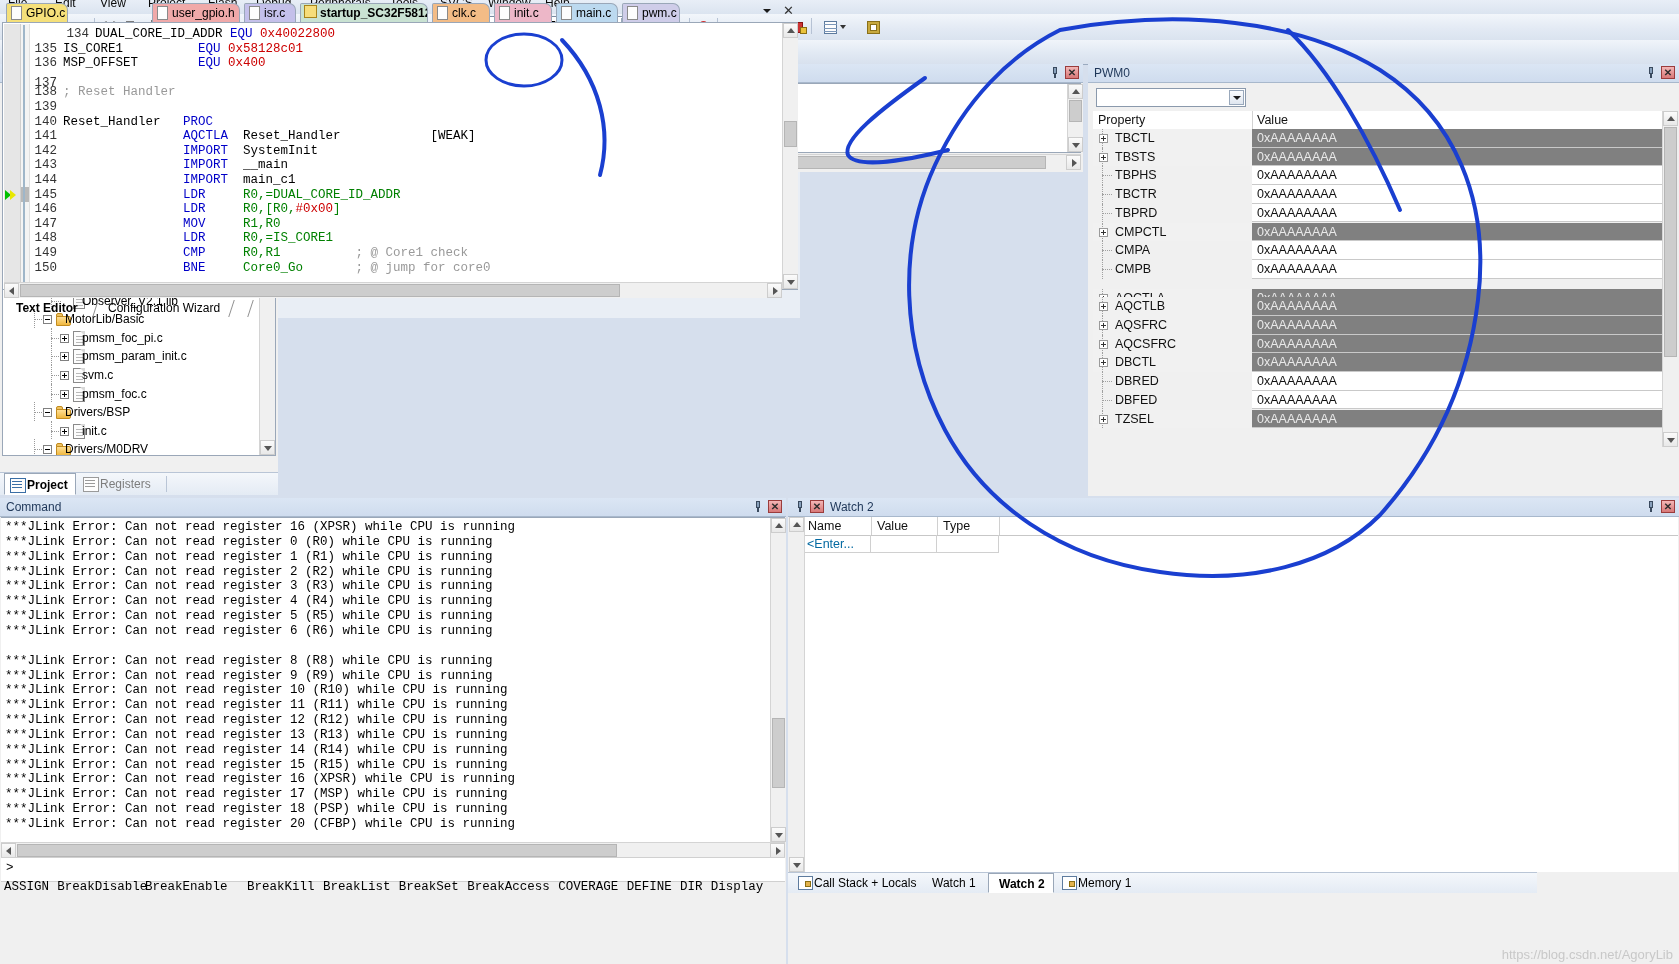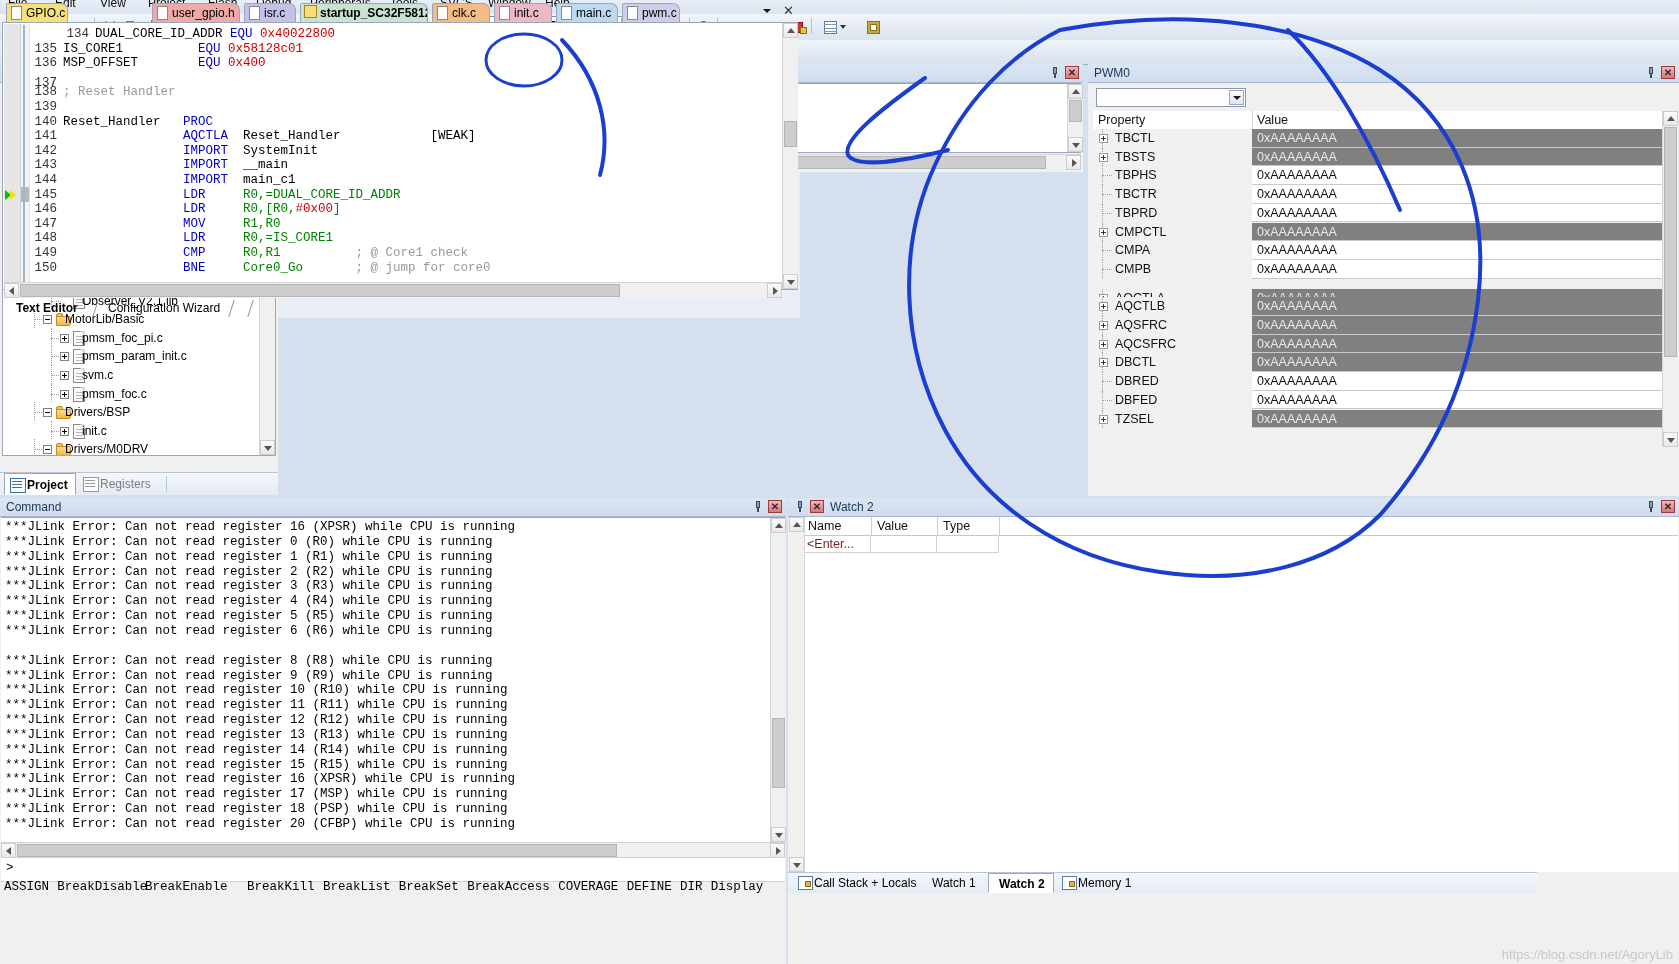--- a/index.html
+++ b/index.html
@@ -260,21 +260,21 @@
   #cmdHelp .hw{position:absolute;top:0;font-family:"Liberation Mono",monospace;font-size:12.5px;color:#000;white-space:nowrap;}
 
   
   #watchPanel{left:788px;top:498px;width:891px;height:466px;background:#f0f0f0;}
   #watchGrid{position:absolute;left:1px;top:19px;width:889px;height:355px;background:#fff;overflow:hidden;}
   #wHdr{position:absolute;left:14px;top:0;width:875px;height:18px;background:#fff;border-bottom:1px solid #c7c7c7;}
   #wHdr .hc{position:absolute;top:2px;font-size:12.5px;color:#111;}
   #wHdr .sp{position:absolute;top:0;width:1px;height:18px;background:#d0d0d0;}
   #wRow{position:absolute;left:14px;top:18px;width:875px;height:18px;}
   #wRow .c{position:absolute;top:0;height:18px;box-sizing:border-box;border-right:1px solid #d0d0d0;border-bottom:1px solid #d0d0d0;}
-  #wRow .enter{position:absolute;left:4px;top:2px;font-size:12.5px;color:#7f1d1d;white-space:nowrap;text-align:right;}
+  #wRow .enter{position:absolute;left:4px;top:2px;font-size:12.5px;color:#0369a1;white-space:nowrap;text-align:right;}
   #watchTabs{position:absolute;left:0;top:374px;width:749px;height:20px;
     background:linear-gradient(to bottom,#f4f7fb,#e4ebf4);border-top:1px solid #b9c5d6;}
   .wtab{position:absolute;top:0;height:20px;font-size:12px;box-sizing:border-box;}
   .wtab .t{position:absolute;top:3px;left:20px;white-space:nowrap;}
   .wtab.active{background:#fff;border:1px solid #9aa7b8;border-bottom:1px solid #fff;font-weight:bold;}
 
   
   #watermark{
     position:absolute;right:6px;bottom:2px;font-size:13px;color:#c8c8c8;
     font-family:"Liberation Sans",sans-serif;

